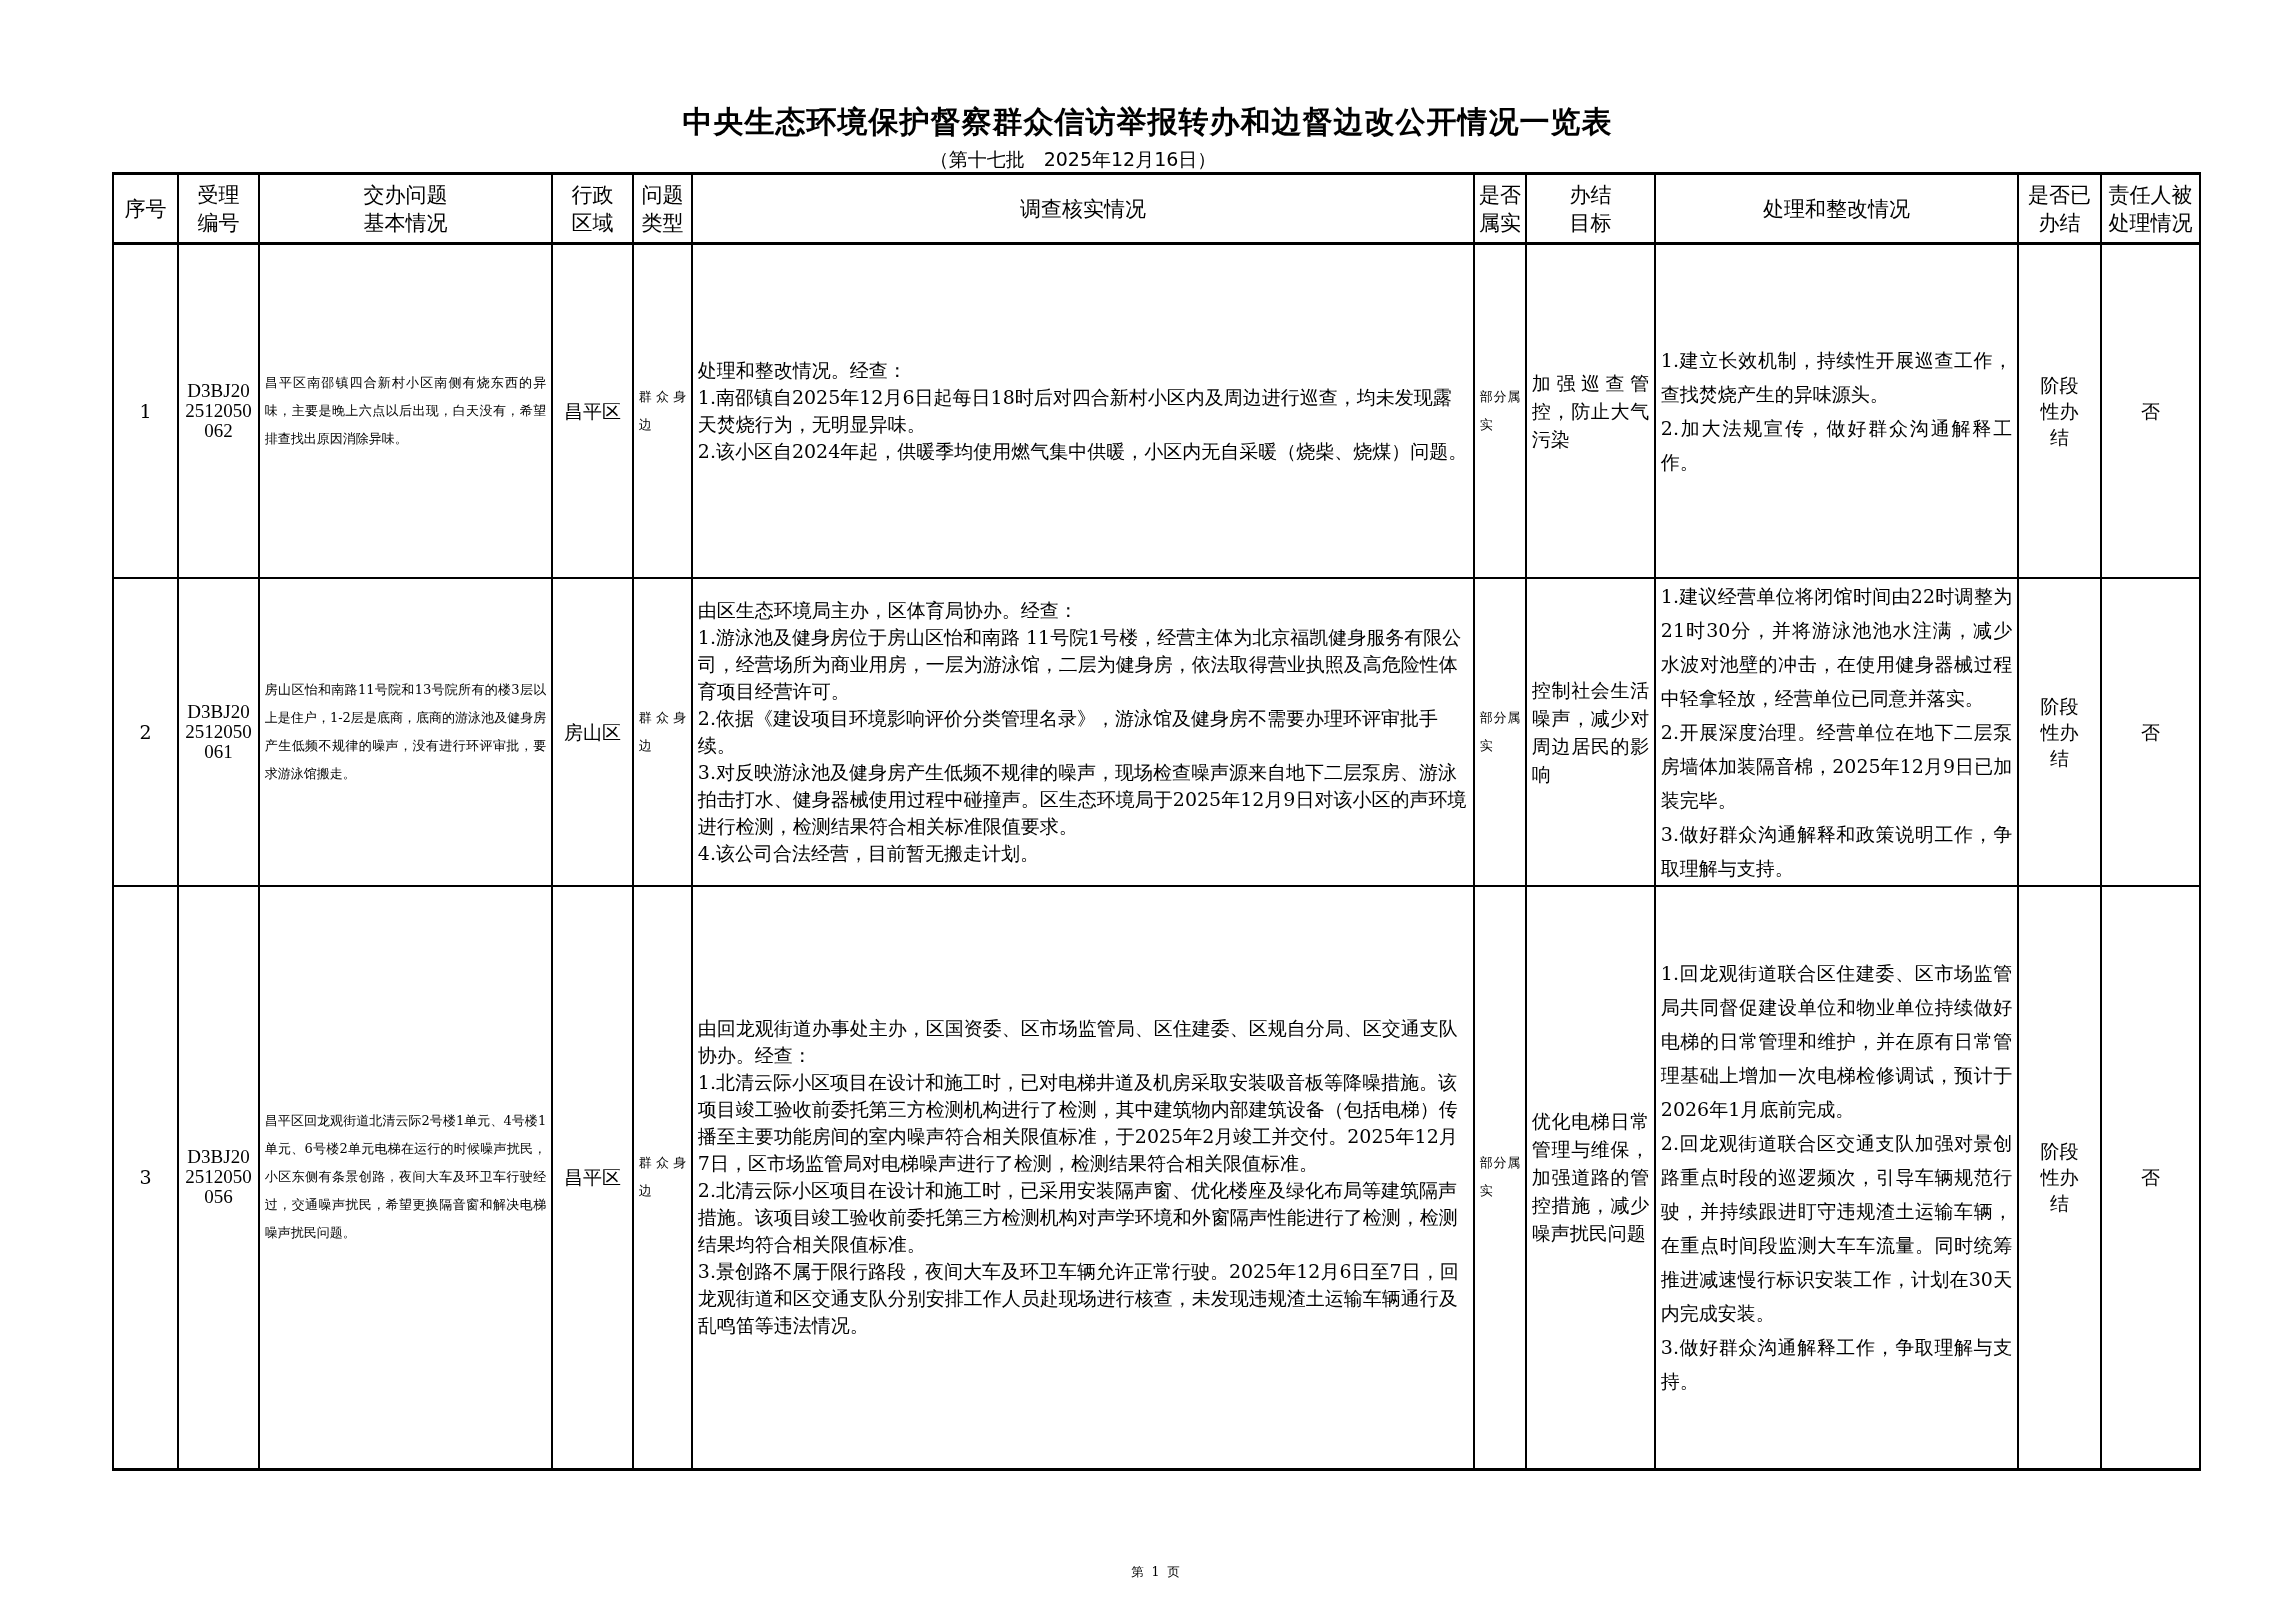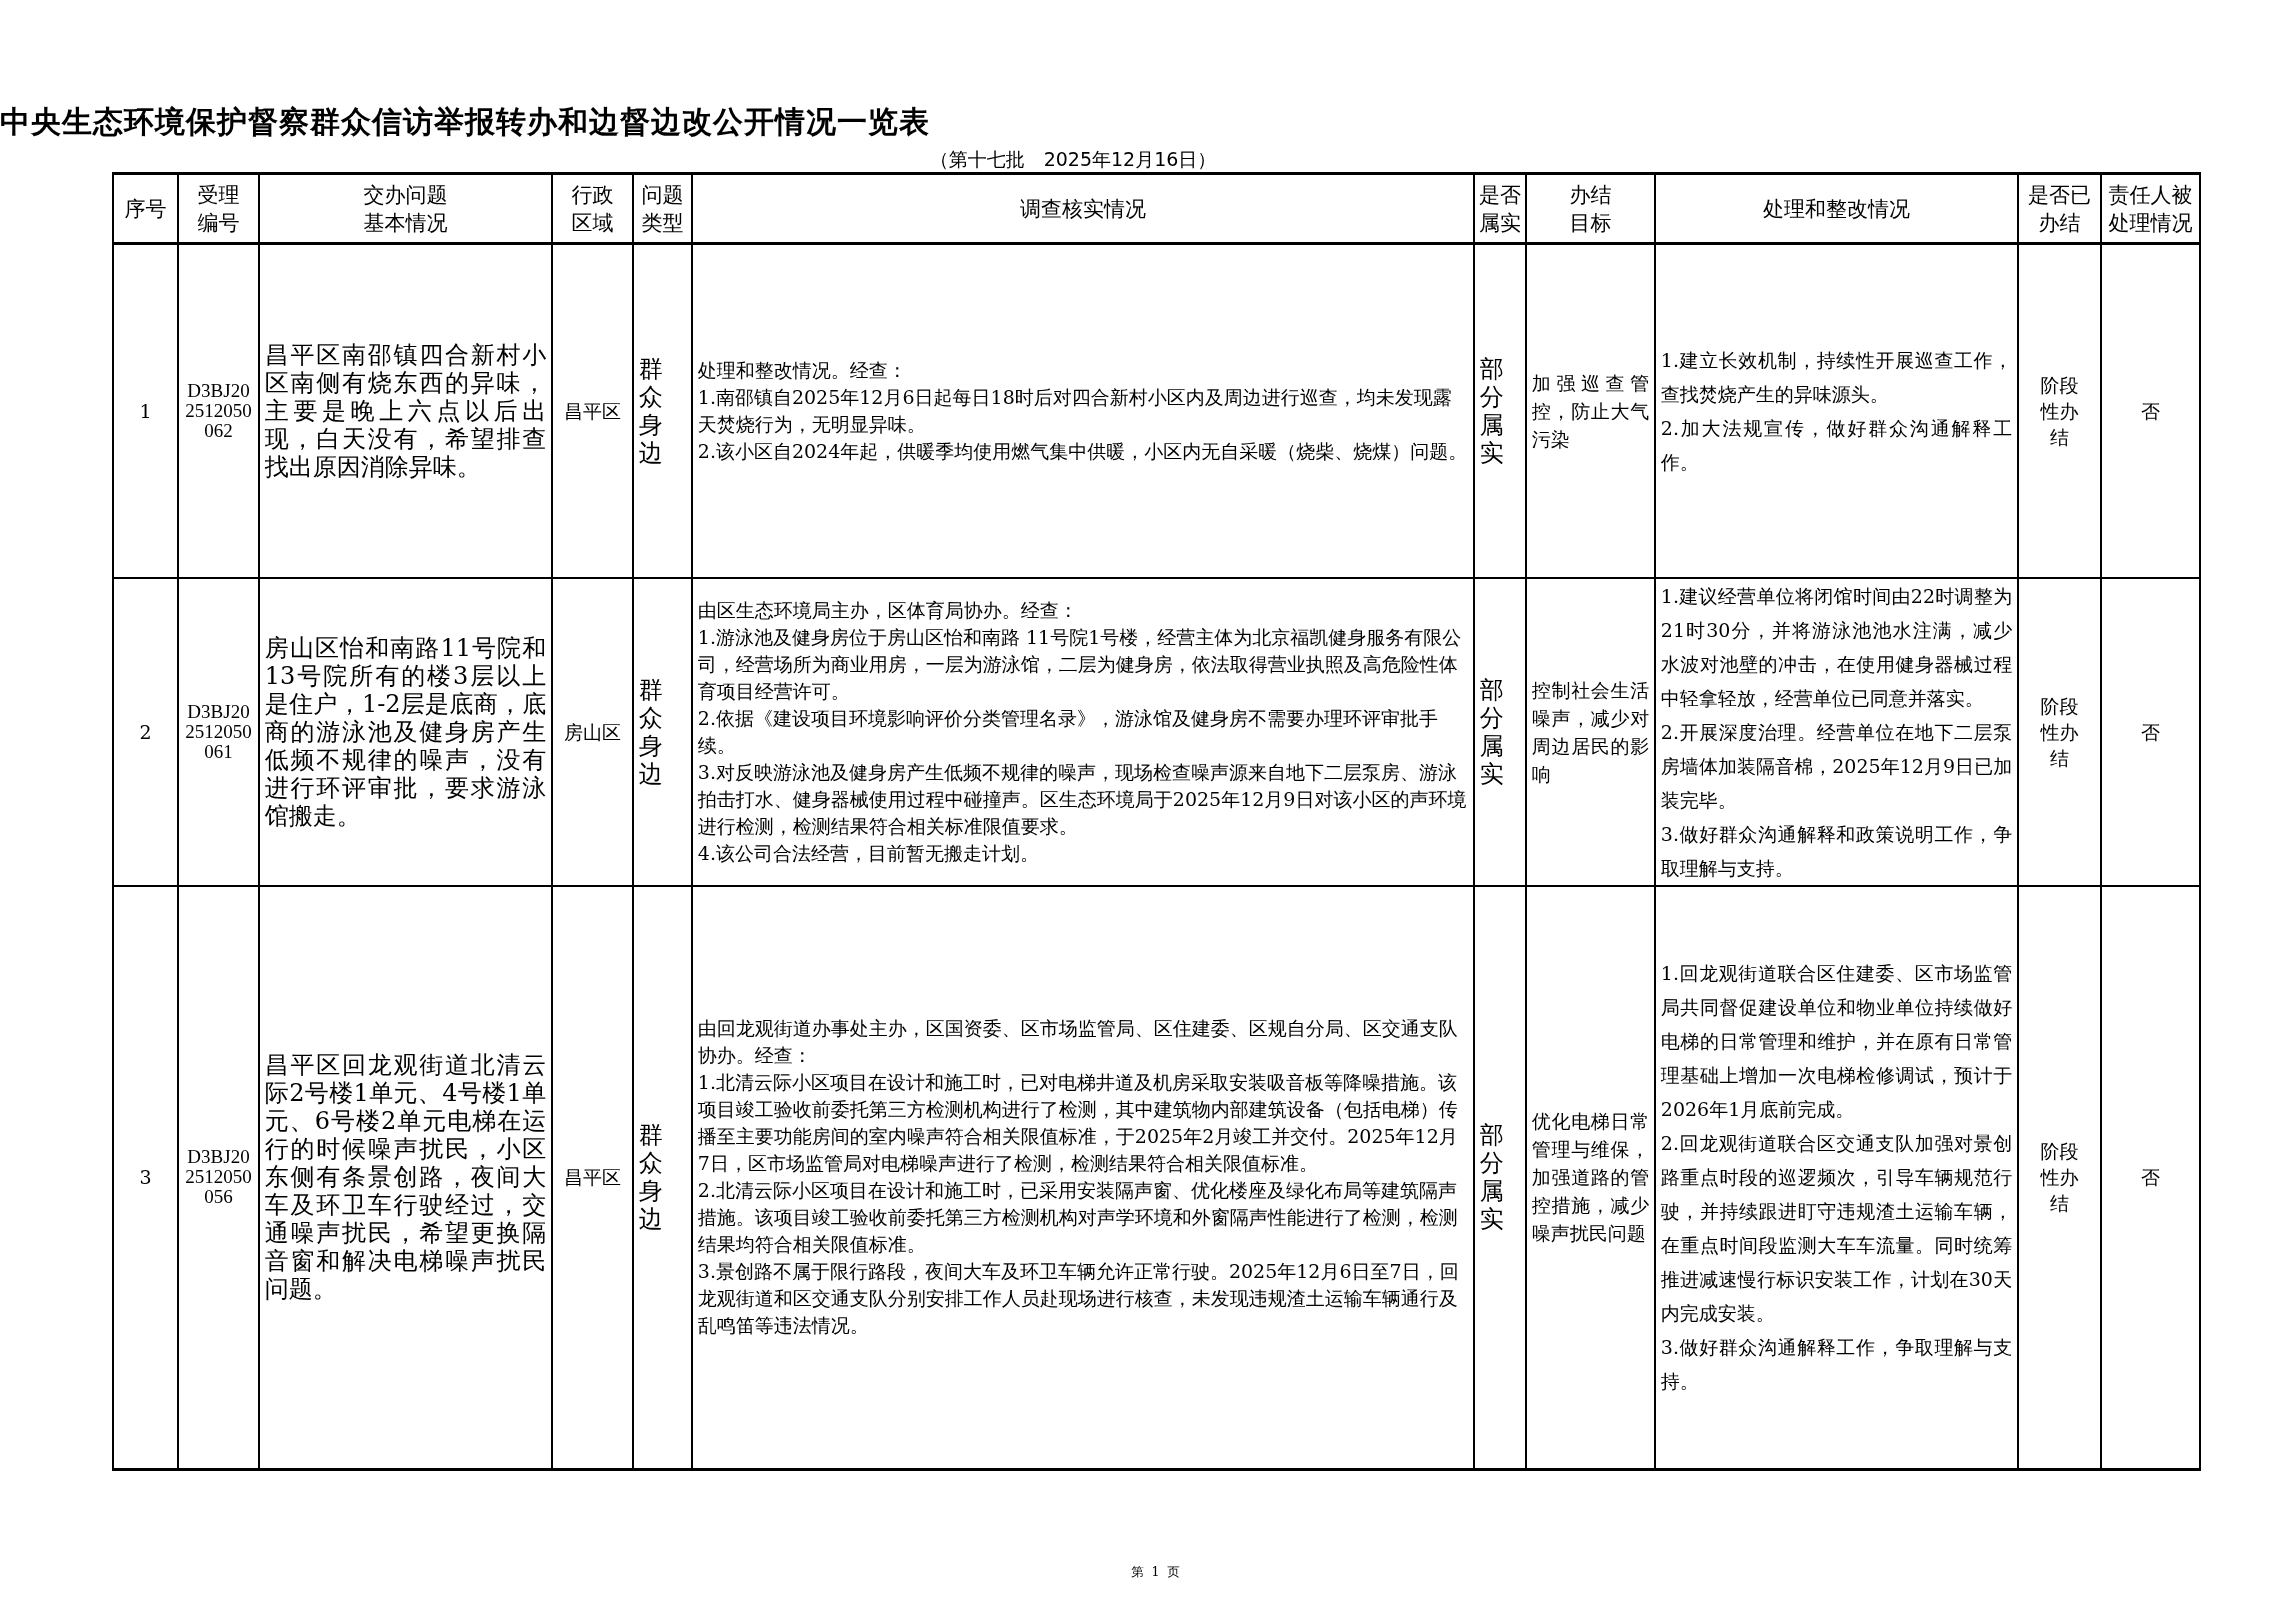--- a/index.html
+++ b/index.html
@@ -1,18 +1,18 @@
 <!DOCTYPE html>
 <html style="font-size:7.7px"><head>
 <meta charset="utf-8">
 <style>
   html, body { margin: 0; padding: 0; background: #ffffff; }
   body { width: 2295px; height: 1623px; position: relative; overflow: hidden; color: #000; }
   .title {
-    position: absolute; left: 0; width: 2295px; top: 102px; 
+    position: absolute; left: 0; width: 2295px; top: 102px; text-align: center;
     font-family: "DejaVu Sans", sans-serif; font-weight: bold; font-size: 30px; letter-spacing: 1px;
   }
   .subtitle {
     position: absolute; left: 0; width: 2146px; top: 147px; text-align: center;
     font-family: "DejaVu Sans", sans-serif; font-size: 19px;
   }
   table.sheet {
     position: absolute; left: 112px; top: 172px; width: 2086px;
     border-collapse: collapse; table-layout: fixed;
     font-family: "DejaVu Serif", serif;
@@ -21,21 +21,21 @@
     border: 2.4px solid #000; padding: 0 4.8px; vertical-align: middle;
   }
   table.sheet tr.header th {
     height: 67px; font-family: "DejaVu Sans", sans-serif; font-weight: normal;
     font-size: 21px; line-height: 28px; text-align: center; padding: 0 1.9px;
     border-bottom-width: 3.4px; border-top-width: 3.4px;
   }
   table.sheet tbody tr:last-child td { border-bottom-width: 3.4px; }
   .c-center { text-align: center; font-size: 19px; line-height: 26px; }
   .c-id { text-align: center; font-size: 19px; line-height: 20px; word-break: break-all; font-family: "Liberation Serif", serif; }
-  .c-text { text-align: justify; font-size: 24px; line-height: 28px; }
+  .c-text { text-align: justify; font-size: 13px; line-height: 28px; }
   .c-inv { text-align: left; font-size: 19px; line-height: 27px; }
   .c-inv p, .c-act p { margin: 0; }
   .c-act { text-align: justify; font-size: 19px; line-height: 34px; }
   .c-short { text-align: justify; font-size: 19px; line-height: 28px; }
   .footer {
     position: absolute; left: 0; width: 2295px; top: 1564px; text-align: center;
     font-family: "DejaVu Serif", serif; font-size: 12.5px; word-spacing: 3.9px; margin-left: 8px;
   }
 </style>
 </head>

